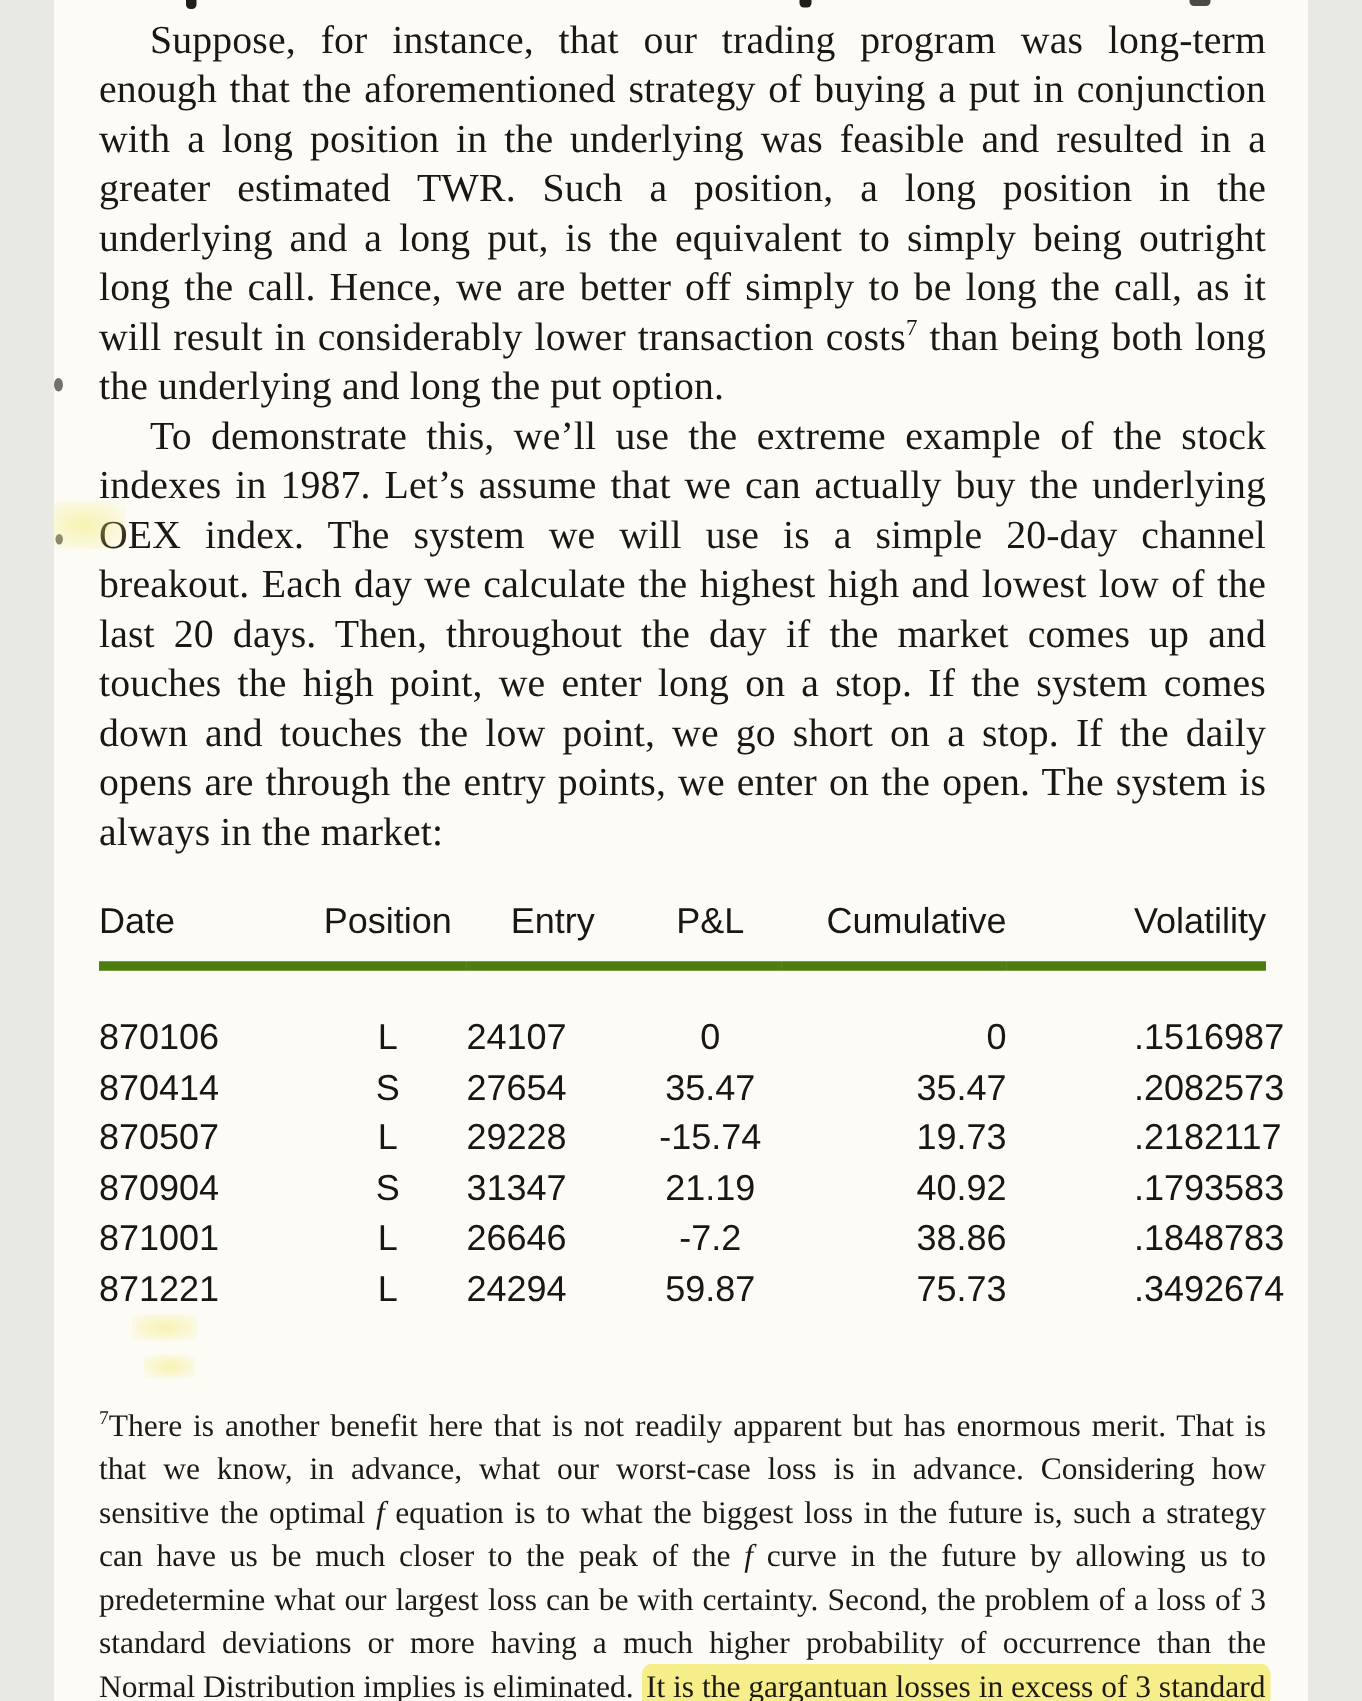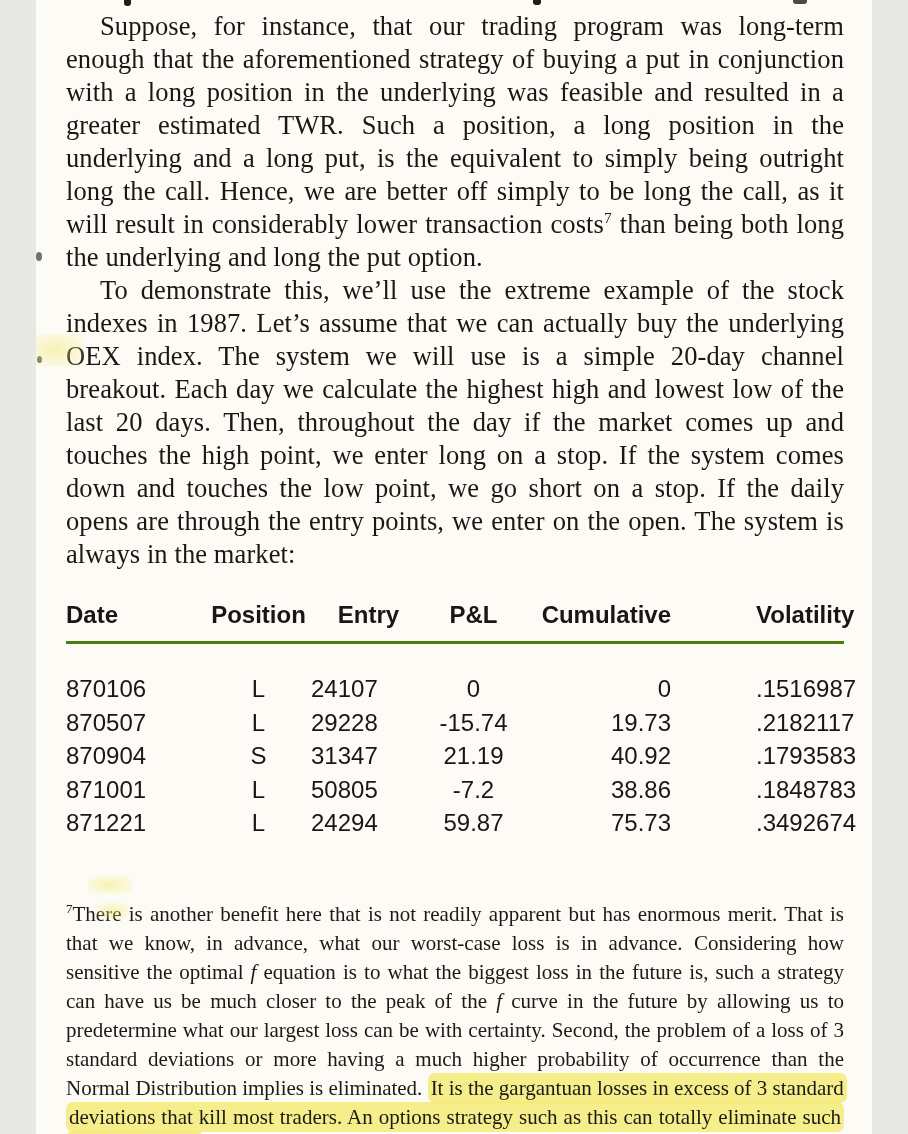--- a/index.html
+++ b/index.html
@@ -39,23 +39,23 @@
   }
   table.trades {
     width: 100%;
     border-collapse: collapse;
     table-layout: fixed;
     font-family: "Liberation Sans", "DejaVu Sans", sans-serif;
     font-size: 24px;
     color: #191613;
   }
   table.trades th {
-    font-weight: bold;
+    font-weight: normal;
     padding: 0 0 12px 0;
-    border-bottom: 3px solid #4d7c0f;
+    border-bottom: 6px solid #4d7c0f;
   }
   table.trades td {
     padding: 0;
     line-height: 33.5px;
   }
   table.trades tbody tr:first-child td { padding-top: 28px; }
   .col0 { width: 140px; text-align: left; }
   .col1 { width: 105px; text-align: center; }
   .col2 { width: 115px; }
   .col3 { width: 95px;  text-align: center; }
@@ -143,39 +143,47 @@
       <tbody>
           <tr>
             <td class="col0">870106</td>
             <td class="col1">L</td>
             <td class="col2">24107</td>
             <td class="col3">0</td>
             <td class="col4">0</td>
             <td class="col5">.1516987</td>
           </tr>
           <tr>
+            <td class="col0">870414</td>
+            <td class="col1">S</td>
+            <td class="col2">27654</td>
+            <td class="col3">35.47</td>
+            <td class="col4">35.47</td>
+            <td class="col5">.2082573</td>
+          </tr>
+          <tr>
             <td class="col0">870507</td>
             <td class="col1">L</td>
             <td class="col2">29228</td>
             <td class="col3">-15.74</td>
             <td class="col4">19.73</td>
             <td class="col5">.2182117</td>
           </tr>
           <tr>
             <td class="col0">870904</td>
             <td class="col1">S</td>
             <td class="col2">31347</td>
             <td class="col3">21.19</td>
             <td class="col4">40.92</td>
             <td class="col5">.1793583</td>
           </tr>
           <tr>
             <td class="col0">871001</td>
             <td class="col1">L</td>
-            <td class="col2">50805</td>
+            <td class="col2">26646</td>
             <td class="col3">-7.2</td>
             <td class="col4">38.86</td>
             <td class="col5">.1848783</td>
           </tr>
           <tr>
             <td class="col0">871221</td>
             <td class="col1">L</td>
             <td class="col2">24294</td>
             <td class="col3">59.87</td>
             <td class="col4">75.73</td>

